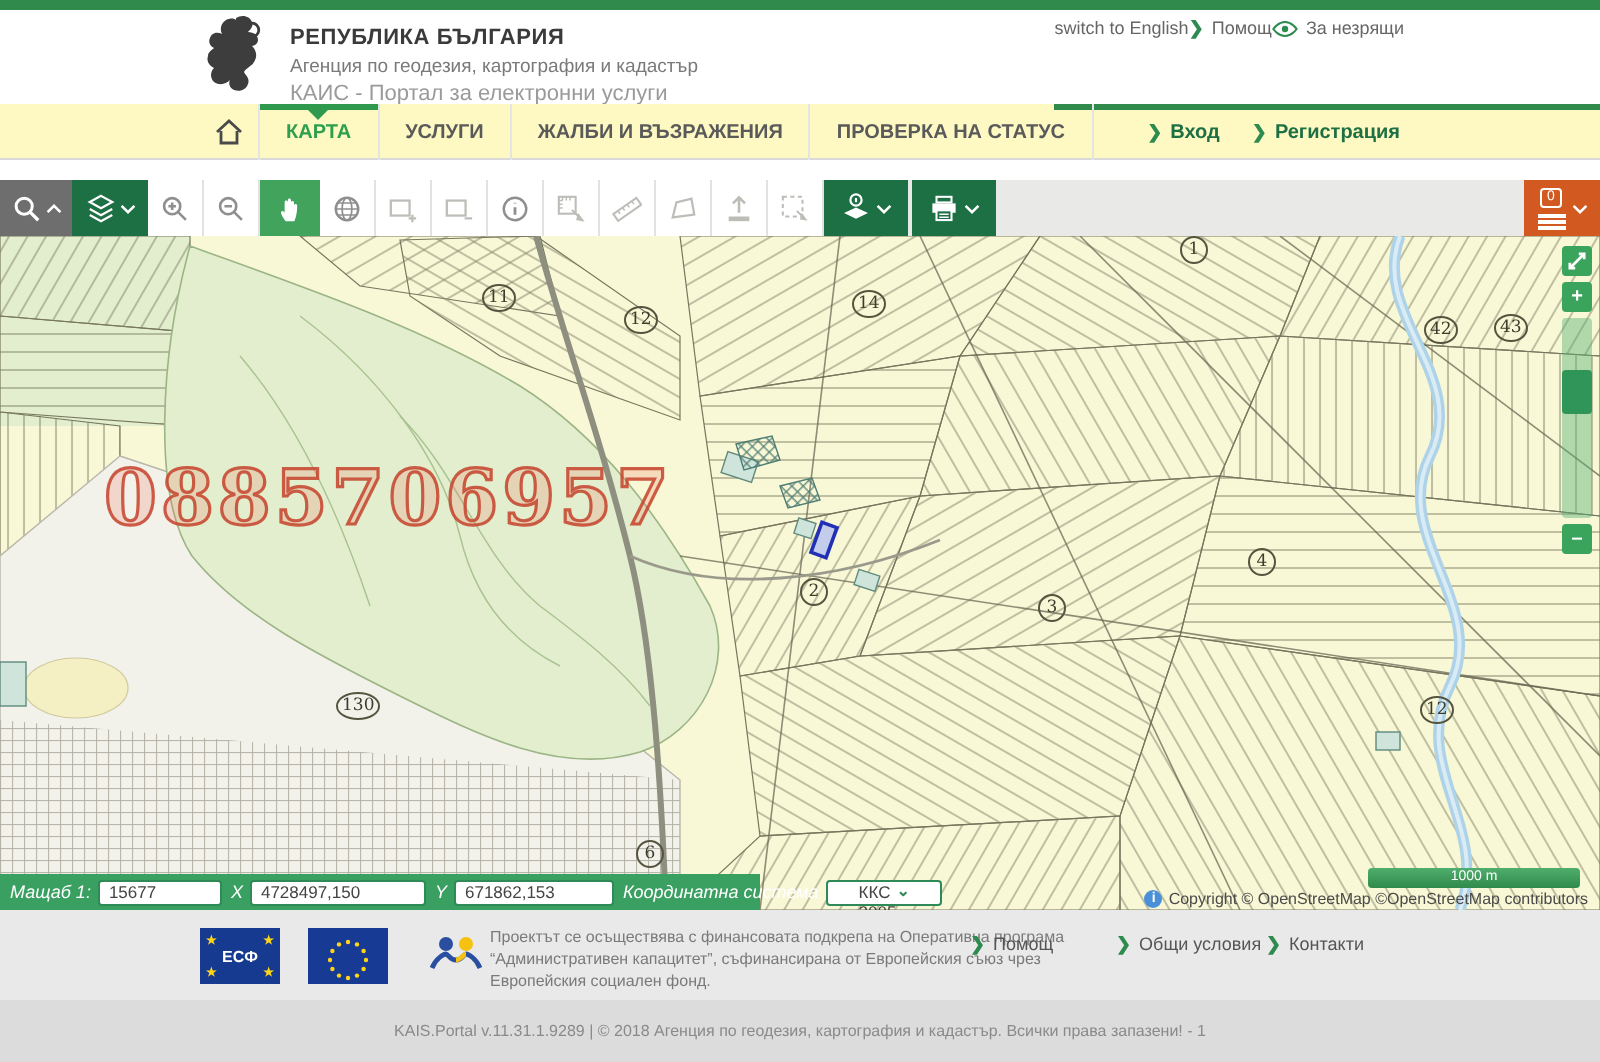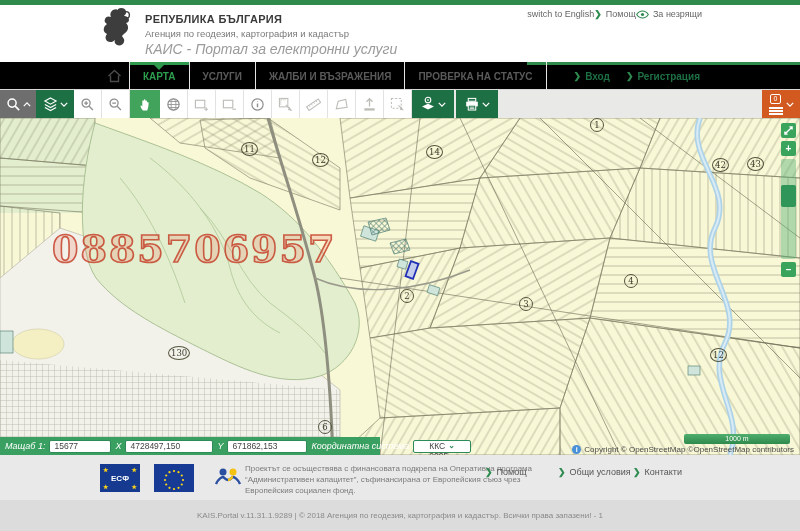--- a/index.html
+++ b/index.html
@@ -8,29 +8,29 @@
 
   
   .topstrip { position:absolute; top:0; left:0; width:100%; height:5px; background:#2f8a4c; }
 
   
   .header { position:absolute; top:5px; left:0; width:100%; height:57px; background:#fff; }
   .brand { position:absolute; left:100px; top:2px; display:flex; align-items:flex-start; }
   .brand-text { margin-left:9px; padding-top:6px; }
   .brand-text .l1 { font-size:11px; font-weight:bold; color:#3a3a3a; letter-spacing:.3px; }
   .brand-text .l2 { font-size:9.5px; color:#7a7a7a; margin-top:3px; }
-  .brand-text .l3 { font-size:14px; color:#9a9a9a; margin-top:2px;font-style:italic; }
+  .brand-text .l3 { font-size:11px; color:#9a9a9a; margin-top:2px; }
   .toplinks { position:absolute; right:98px; top:4px; display:flex; align-items:flex-start; font-size:9px; color:#666; }
   .toplinks .lnk { display:flex; align-items:center; gap:4px; cursor:pointer; }
   .chev { color:#2e8b4f; font-weight:bold; font-size:9px; line-height:1; }
   .agencylogo { position:absolute; right:98px; top:24px; display:flex; align-items:center; gap:8px; }
   .agencylogo .t { font-size:10.5px; font-weight:bold; color:#2e9356; letter-spacing:.8px; line-height:13px; }
 
   
-  .nav { position:absolute; top:62px; left:0; width:100%; height:28px; background:#000000; border-bottom:1px solid #d9d9d9; }
+  .nav { position:absolute; top:52px; left:0; width:100%; height:28px; background:#fef9c3; border-bottom:1px solid #d9d9d9; }
   .nav-right-top { position:absolute; left:527px; right:0; top:0; height:3px; background:#2f8a4c; }
   .nav-inner { position:absolute; left:100px; top:0; height:28px; display:flex; align-items:stretch; }
   .nav-home { width:30px; display:flex; align-items:center; justify-content:center; border-right:1px solid #e4e4e4; cursor:pointer; }
   .nav-item { position:relative; display:flex; align-items:center; padding:0 13px; font-size:10px; font-weight:bold; color:#5a5a5a; border-right:1px solid #e4e4e4; cursor:pointer; white-space:nowrap; }
   .nav-item.active { color:#2e9e4f; }
   .nav-item.active::before { content:""; position:absolute; top:0; left:0; right:0; height:3px; background:#2f9a4e; }
   .nav-item.active::after { content:""; position:absolute; top:3px; left:50%; margin-left:-5px; border-left:5px solid transparent; border-right:5px solid transparent; border-top:5px solid #2f9a4e; }
   .auth { position:absolute; right:100px; top:0; height:28px; display:flex; align-items:center; gap:16px; font-size:10px; font-weight:bold; color:#1d6f44; }
   .auth .lnk { display:flex; align-items:center; gap:4px; cursor:pointer; }
 

